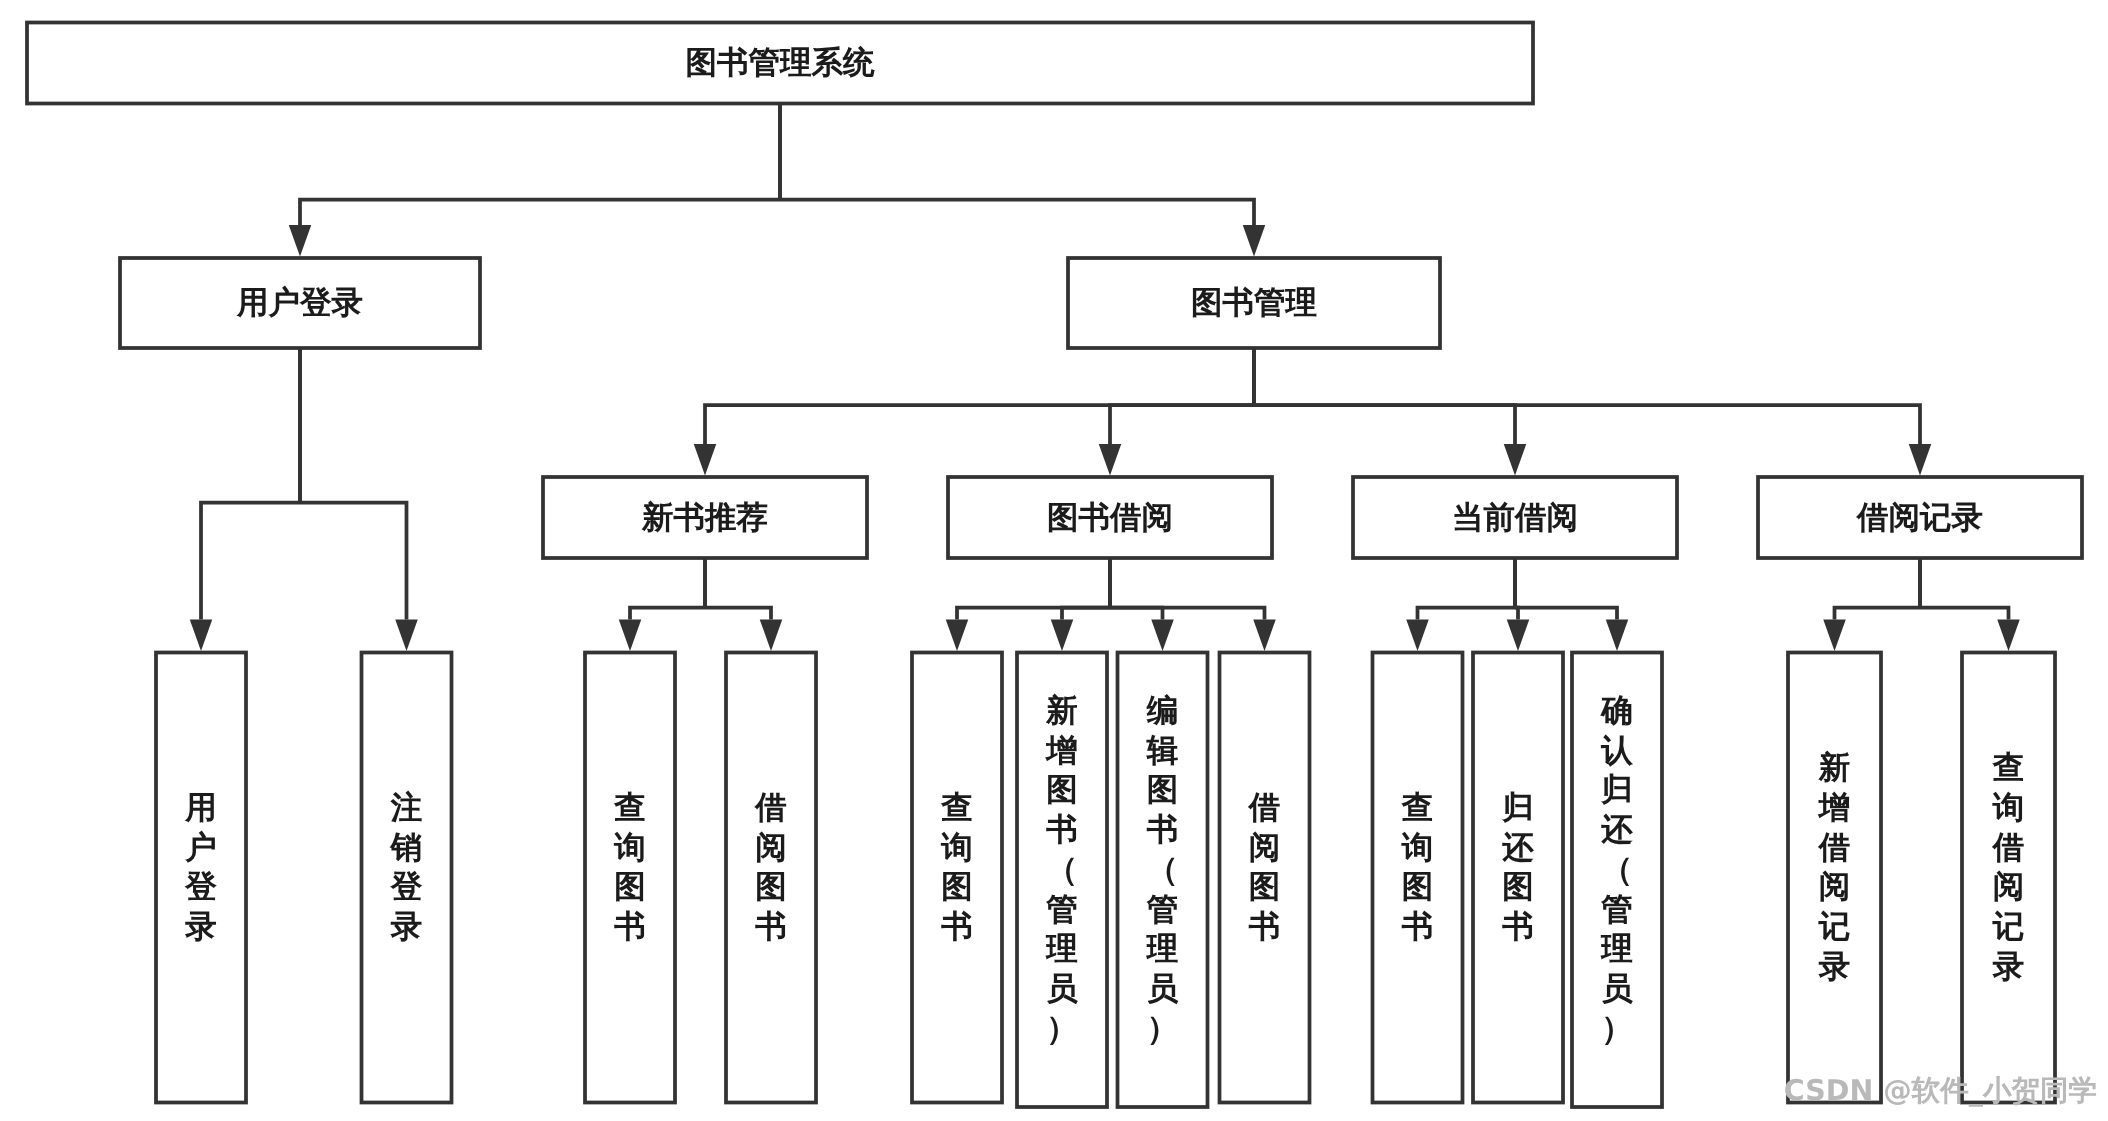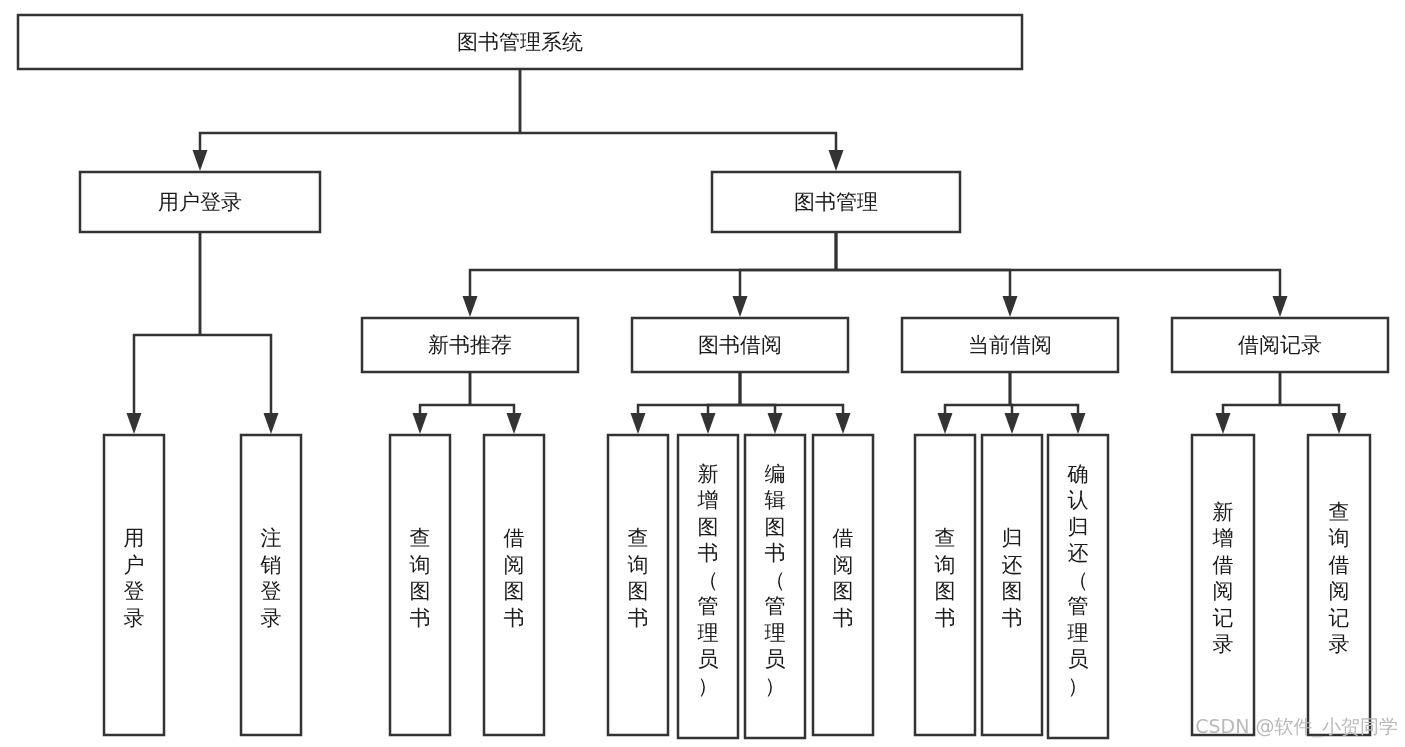--- a/index.html
+++ b/index.html
@@ -13,20 +13,21 @@
     position: relative;
     overflow: hidden;
     font-family: "DejaVu Sans", "Liberation Sans", sans-serif;
   }
   #diagram-root {
     position: absolute;
     left: 0;
     top: 0;
     width: 1193px;
     height: 747px;
+    font-weight: bold;
   }
   .node-box {
     fill: #ffffff;
     stroke: #333333;
     stroke-width: 2.5;
   }
   .node-label {
     fill: #1b1b1b;
     font-family: "DejaVu Sans", "Liberation Sans", sans-serif;
     font-size: 21px;

